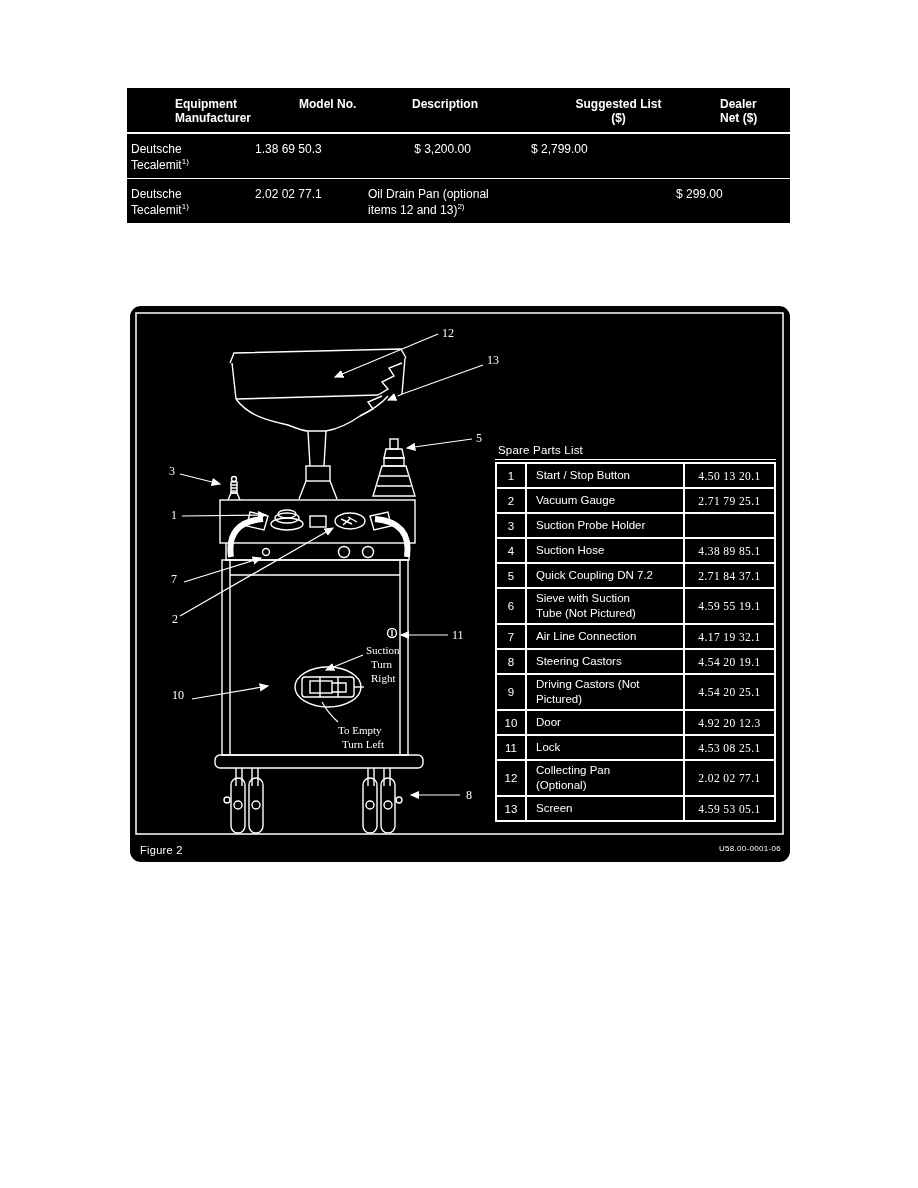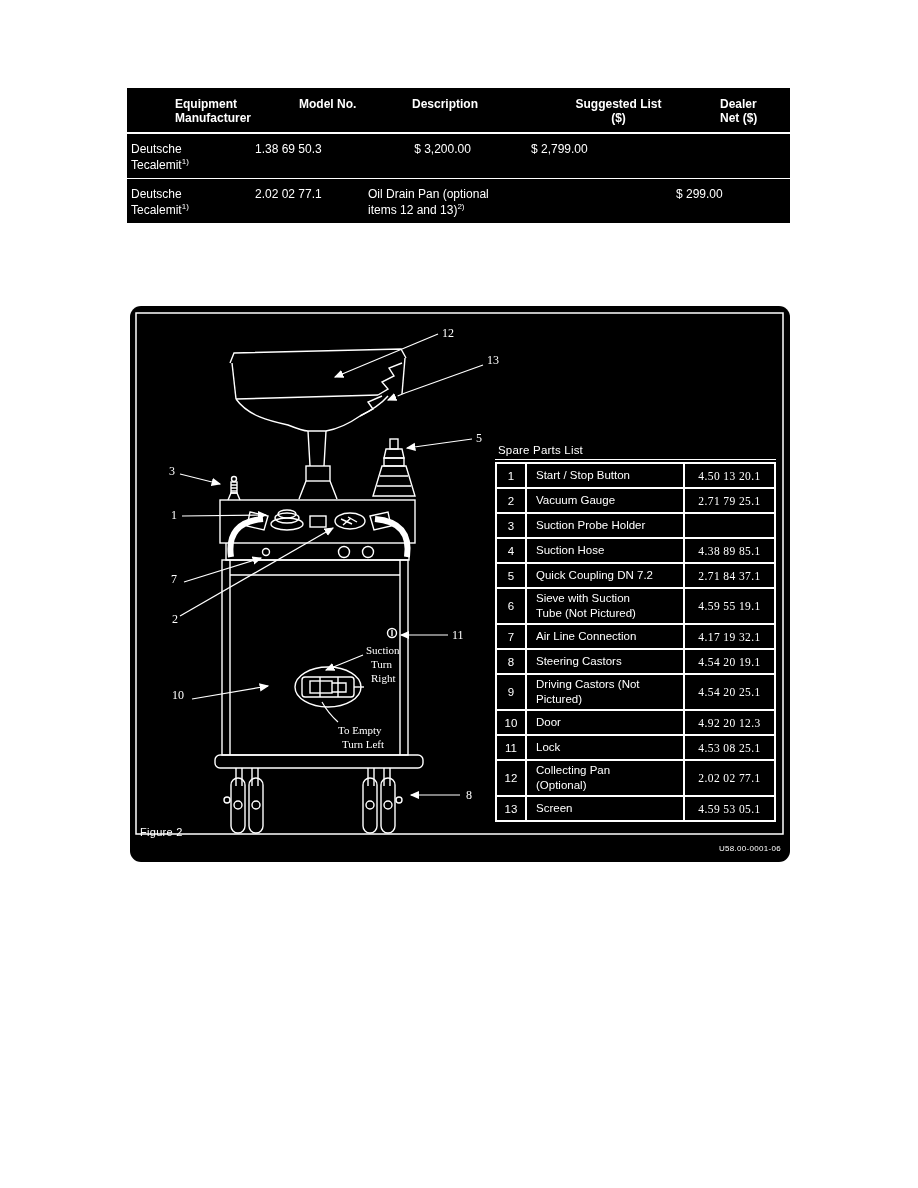--- a/index.html
+++ b/index.html
@@ -28,21 +28,21 @@
   .note { font-size:9.5px; line-height:13px; }
   .note-mark { display:inline-block; width:22px; font-size:8px; vertical-align:2px; }
 
   
   .figure {
     position:absolute; left:130px; top:306px; width:660px; height:556px;
     background:#000; color:#fff;border-radius:11px;
   }
   .figure svg { position:absolute; left:0; top:0; }
   .fig-caption {
-    position:absolute; left:10px; bottom:24px; font-size:11px; letter-spacing:.3px; color:#fff;
+    position:absolute; left:10px; bottom:6px; font-size:11px; letter-spacing:.3px; color:#fff;
   }
   .fig-code {
     position:absolute; right:9px; bottom:9px; font-size:8px; letter-spacing:.3px; color:#fff;
   }
 
   
   .parts { position:absolute; left:365px; top:138px; width:281px; box-sizing:border-box; }
   .parts-title {
     font-size:11.5px; color:#fff; padding:0 0 3px 3px;
     border-bottom:1.5px solid #fff; letter-spacing:.2px;

